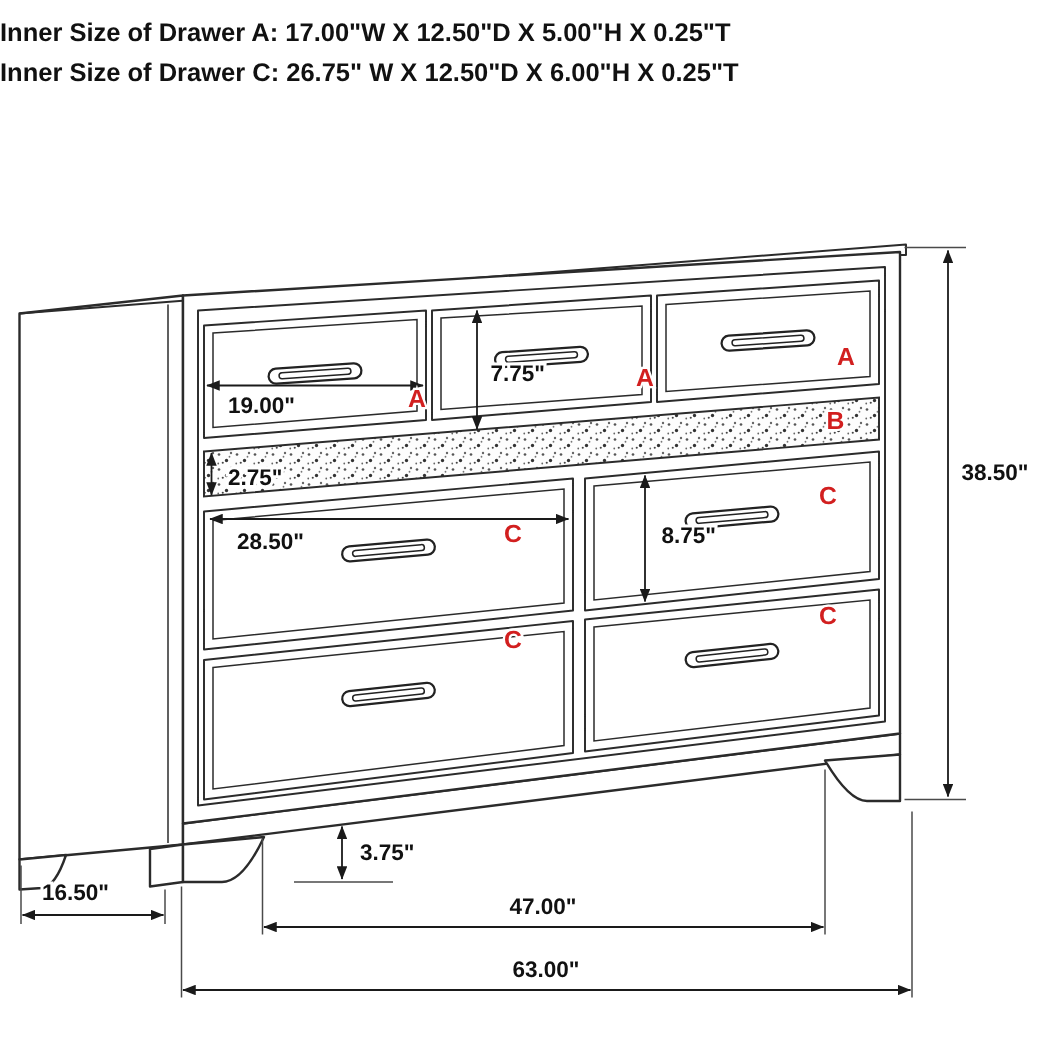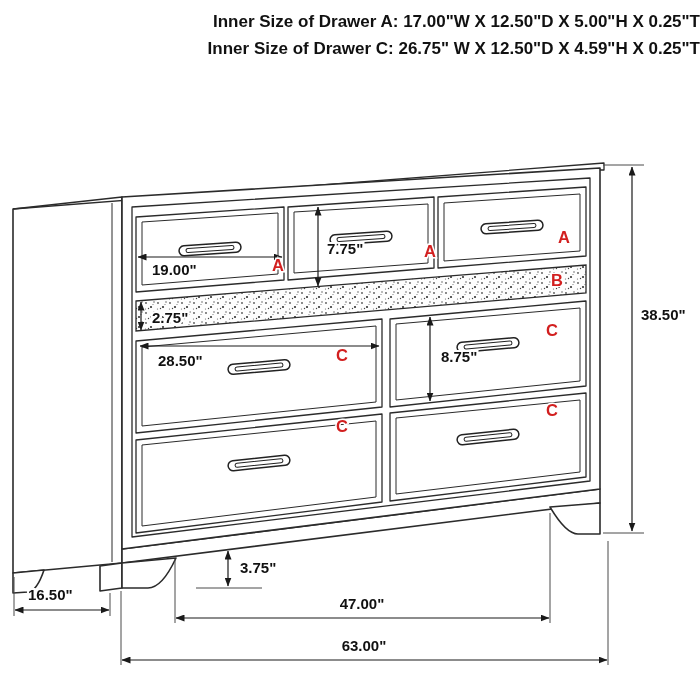--- a/index.html
+++ b/index.html
@@ -1,41 +1,41 @@
 <!DOCTYPE html>
 <html><head>
 <meta charset="utf-8">
 <style>
   html,body { margin:0; padding:0; background:#ffffff; }
   .page {
     position:relative; width:700px; height:700px; background:#fff;
     font-family:"Liberation Sans", sans-serif; overflow:hidden;
   }
-  .header { position:absolute; top:8px; left:0; right:0; text-align:right; color:#111; }
+  .header { position:absolute; top:8px; left:0; right:0; text-align:left; color:#111; }
   .header-line { font-size:17px; font-weight:700; line-height:27px; white-space:nowrap; }
   svg { position:absolute; top:0; left:0; }
   .panel  { fill:#fff; stroke:#2b2b2b; stroke-width:1.6; stroke-linejoin:round; }
   .panel2 { fill:#fff; stroke:#2b2b2b; stroke-width:1.3; stroke-linejoin:round; }
   .line1  { fill:none; stroke:#2b2b2b; stroke-width:1.3; stroke-linejoin:round; }
   .line2  { fill:none; stroke:#2b2b2b; stroke-width:1; }
   .dim    { stroke:#1a1a1a; stroke-width:1.2; fill:none; }
   .ext    { stroke:#4a4a4a; stroke-width:1; fill:none; }
   .dim-text  { font-family:"Liberation Sans",sans-serif; font-size:15px; font-weight:700; fill:#111;
                stroke:#fff; stroke-width:4px; paint-order:stroke; }
   .red-label { font-family:"Liberation Sans",sans-serif; font-size:16.5px; font-weight:700;
                stroke:#fff; stroke-width:3px; paint-order:stroke; }
 </style>
 </head>
 <body>
 
 <div class="page">
 
   <div class="header">
     <div class="header-line">Inner Size of Drawer A: 17.00"W X 12.50"D X 5.00"H X 0.25"T</div>
-    <div class="header-line">Inner Size of Drawer C: 26.75" W X 12.50"D X 4.59"H X 0.25"T</div>
+    <div class="header-line">Inner Size of Drawer C: 26.75" W X 12.50"D X 6.00"H X 0.25"T</div>
   </div>
 
   <svg width="700" height="700" viewBox="0 0 700 700">
     <defs>
       <marker id="arr" viewBox="0 0 9 7" refX="8.5" refY="3.5" markerWidth="9" markerHeight="7" markerUnits="userSpaceOnUse" orient="auto-start-reverse">
         <path d="M0,0 L9,3.5 L0,7 Z" fill="#1a1a1a"></path>
       </marker>
       <pattern id="speckle" width="12" height="10" patternUnits="userSpaceOnUse">
         <rect width="12" height="10" fill="#fdfdfd"></rect>
         <circle cx="2" cy="3" r="0.9" fill="#555"></circle>

